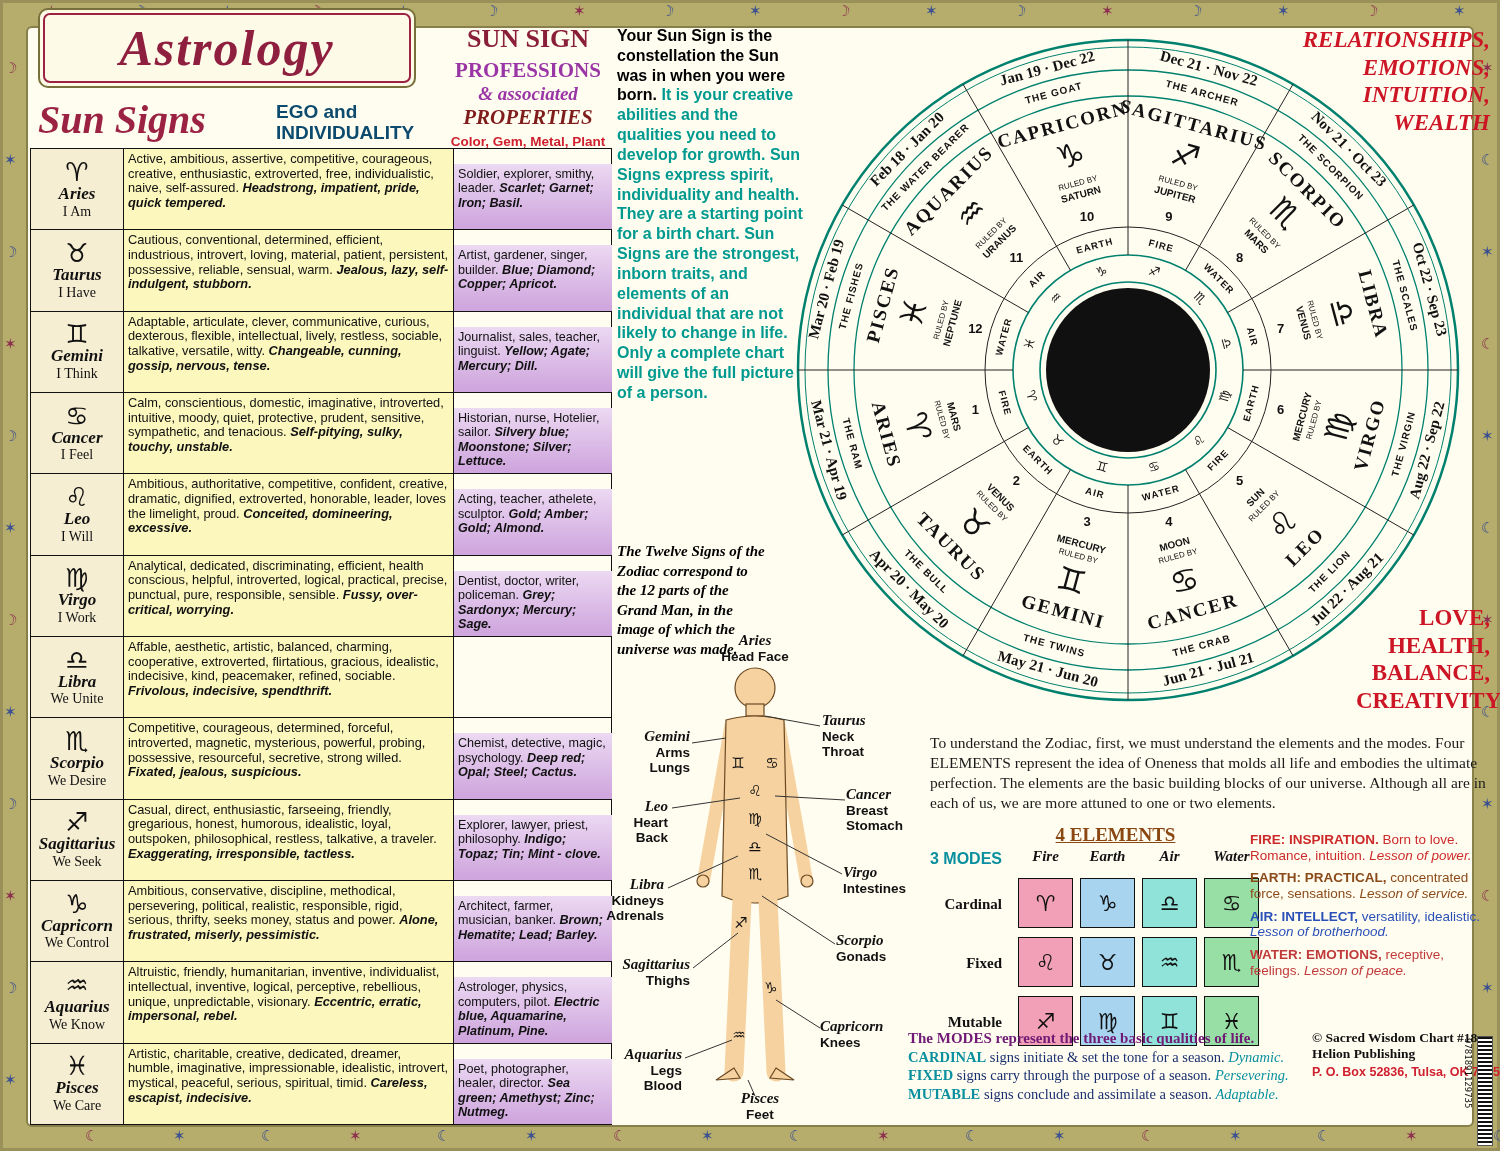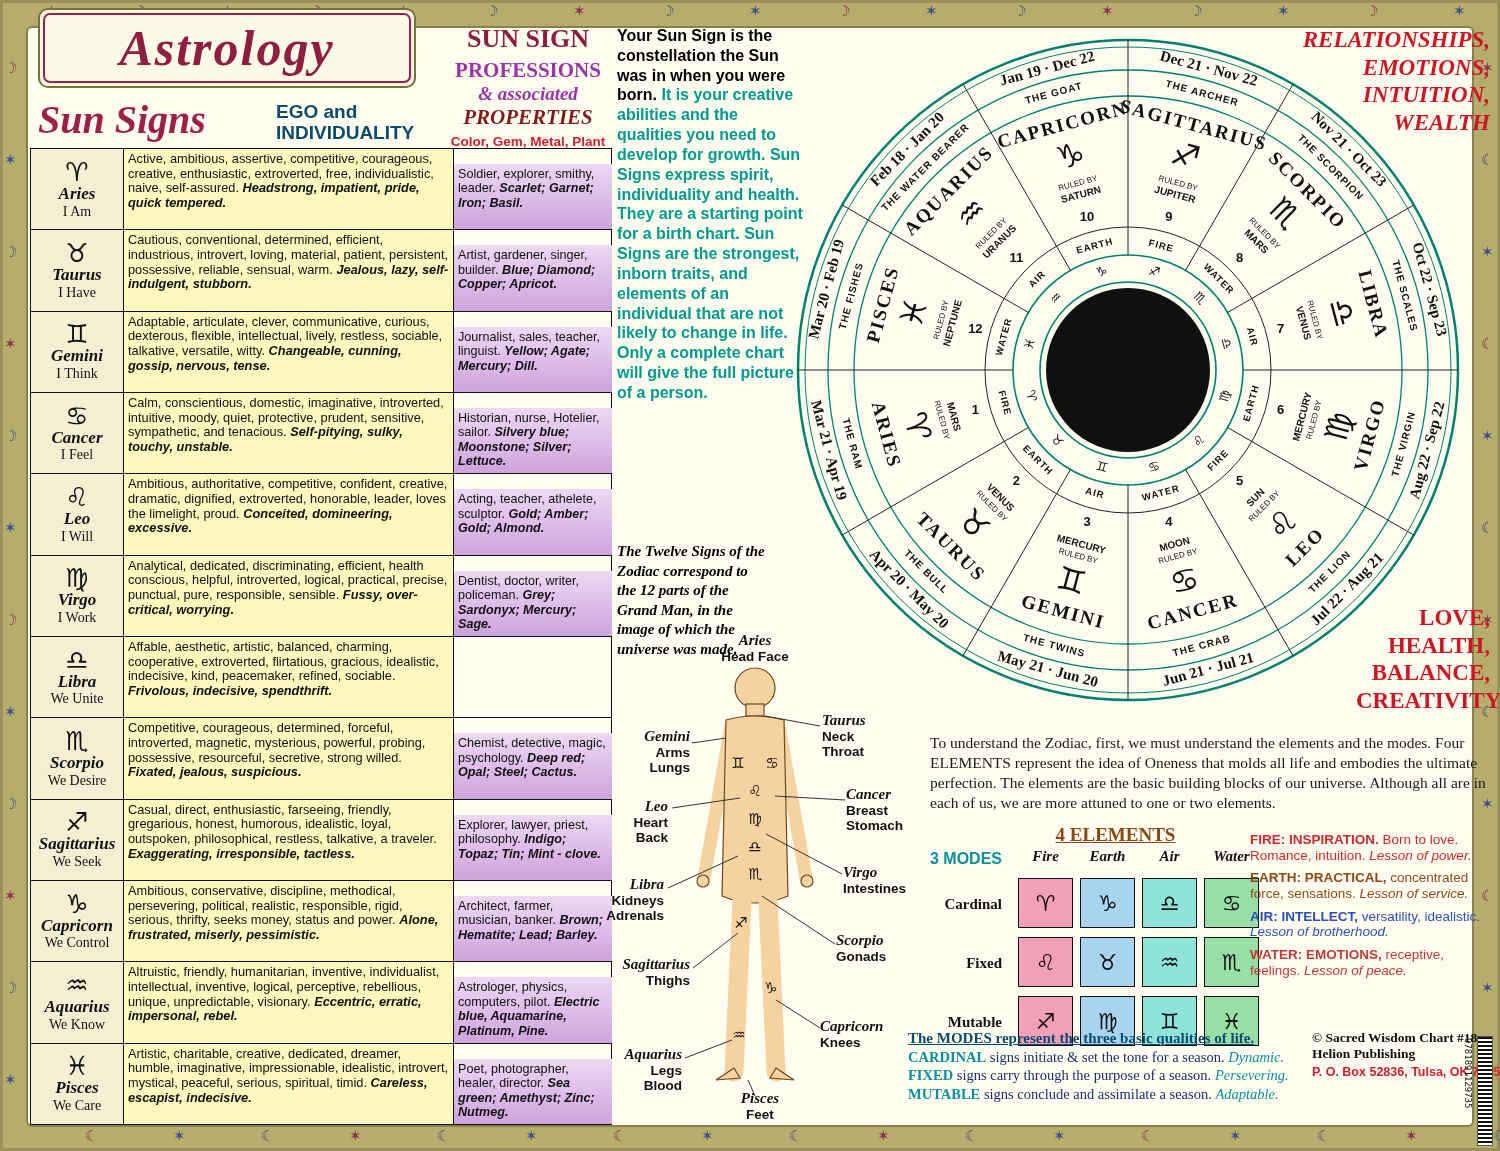--- a/index.html
+++ b/index.html
@@ -89,21 +89,21 @@
                  grid-template-columns:80px repeat(4,53px);grid-auto-rows:auto;gap:9px;}
   .et-corner{font:bold 16px "Liberation Sans",sans-serif;color:#0a8f9f;line-height:22px;}
   .et-h{font:italic bold 15px "Liberation Serif",serif;text-align:center;height:22px;color:#111;}
   .et-l{font:bold 15px "Liberation Serif",serif;text-align:right;padding-right:8px;line-height:50px;color:#111;}
   .et-c{height:50px;border:1.5px solid #111;font:22px "DejaVu Sans",sans-serif;color:#111;
         display:flex;align-items:center;justify-content:center;box-sizing:border-box;margin:-0.75px;}
   #element-descs{position:absolute;left:1250px;top:832px;width:242px;}
   .edesc{font:13.5px/1.16 "Liberation Sans",sans-serif;margin-bottom:7px;}
   .edesc b{font-weight:bold;}
   #modes-block{position:absolute;left:908px;top:1030px;width:402px;}
-  .modes-intro{font:bold 15px/1.18 "Liberation Serif",serif;color:#0c4a6e;text-decoration:underline;}
+  .modes-intro{font:bold 15px/1.18 "Liberation Serif",serif;color:#701a75;}
   .modes-line{font:14.5px/1.22 "Liberation Serif",serif;color:#1a2f6f;margin-top:1px;}
   .modes-line b{color:#0a8f9f;}
   .modes-line i{color:#0a8f9f;font-style:italic;}
 
   .copyright{position:absolute;left:1312px;top:1030px;width:180px;}
   .cp1,.cp2{font:bold 13.5px "Liberation Serif",serif;color:#111;line-height:1.2;}
   .cp3{font:bold 12.5px "Liberation Sans",sans-serif;color:#d02030;margin-top:3px;white-space:nowrap;}
   .barcode{position:absolute;left:1477px;top:1036px;width:14px;height:108px;
            background:repeating-linear-gradient(180deg,#111 0 2px,#fff 2px 4px);border:1px solid #555;}
   .barcode-num{position:absolute;left:1463px;top:1038px;font:9px "DejaVu Sans Mono",monospace;

